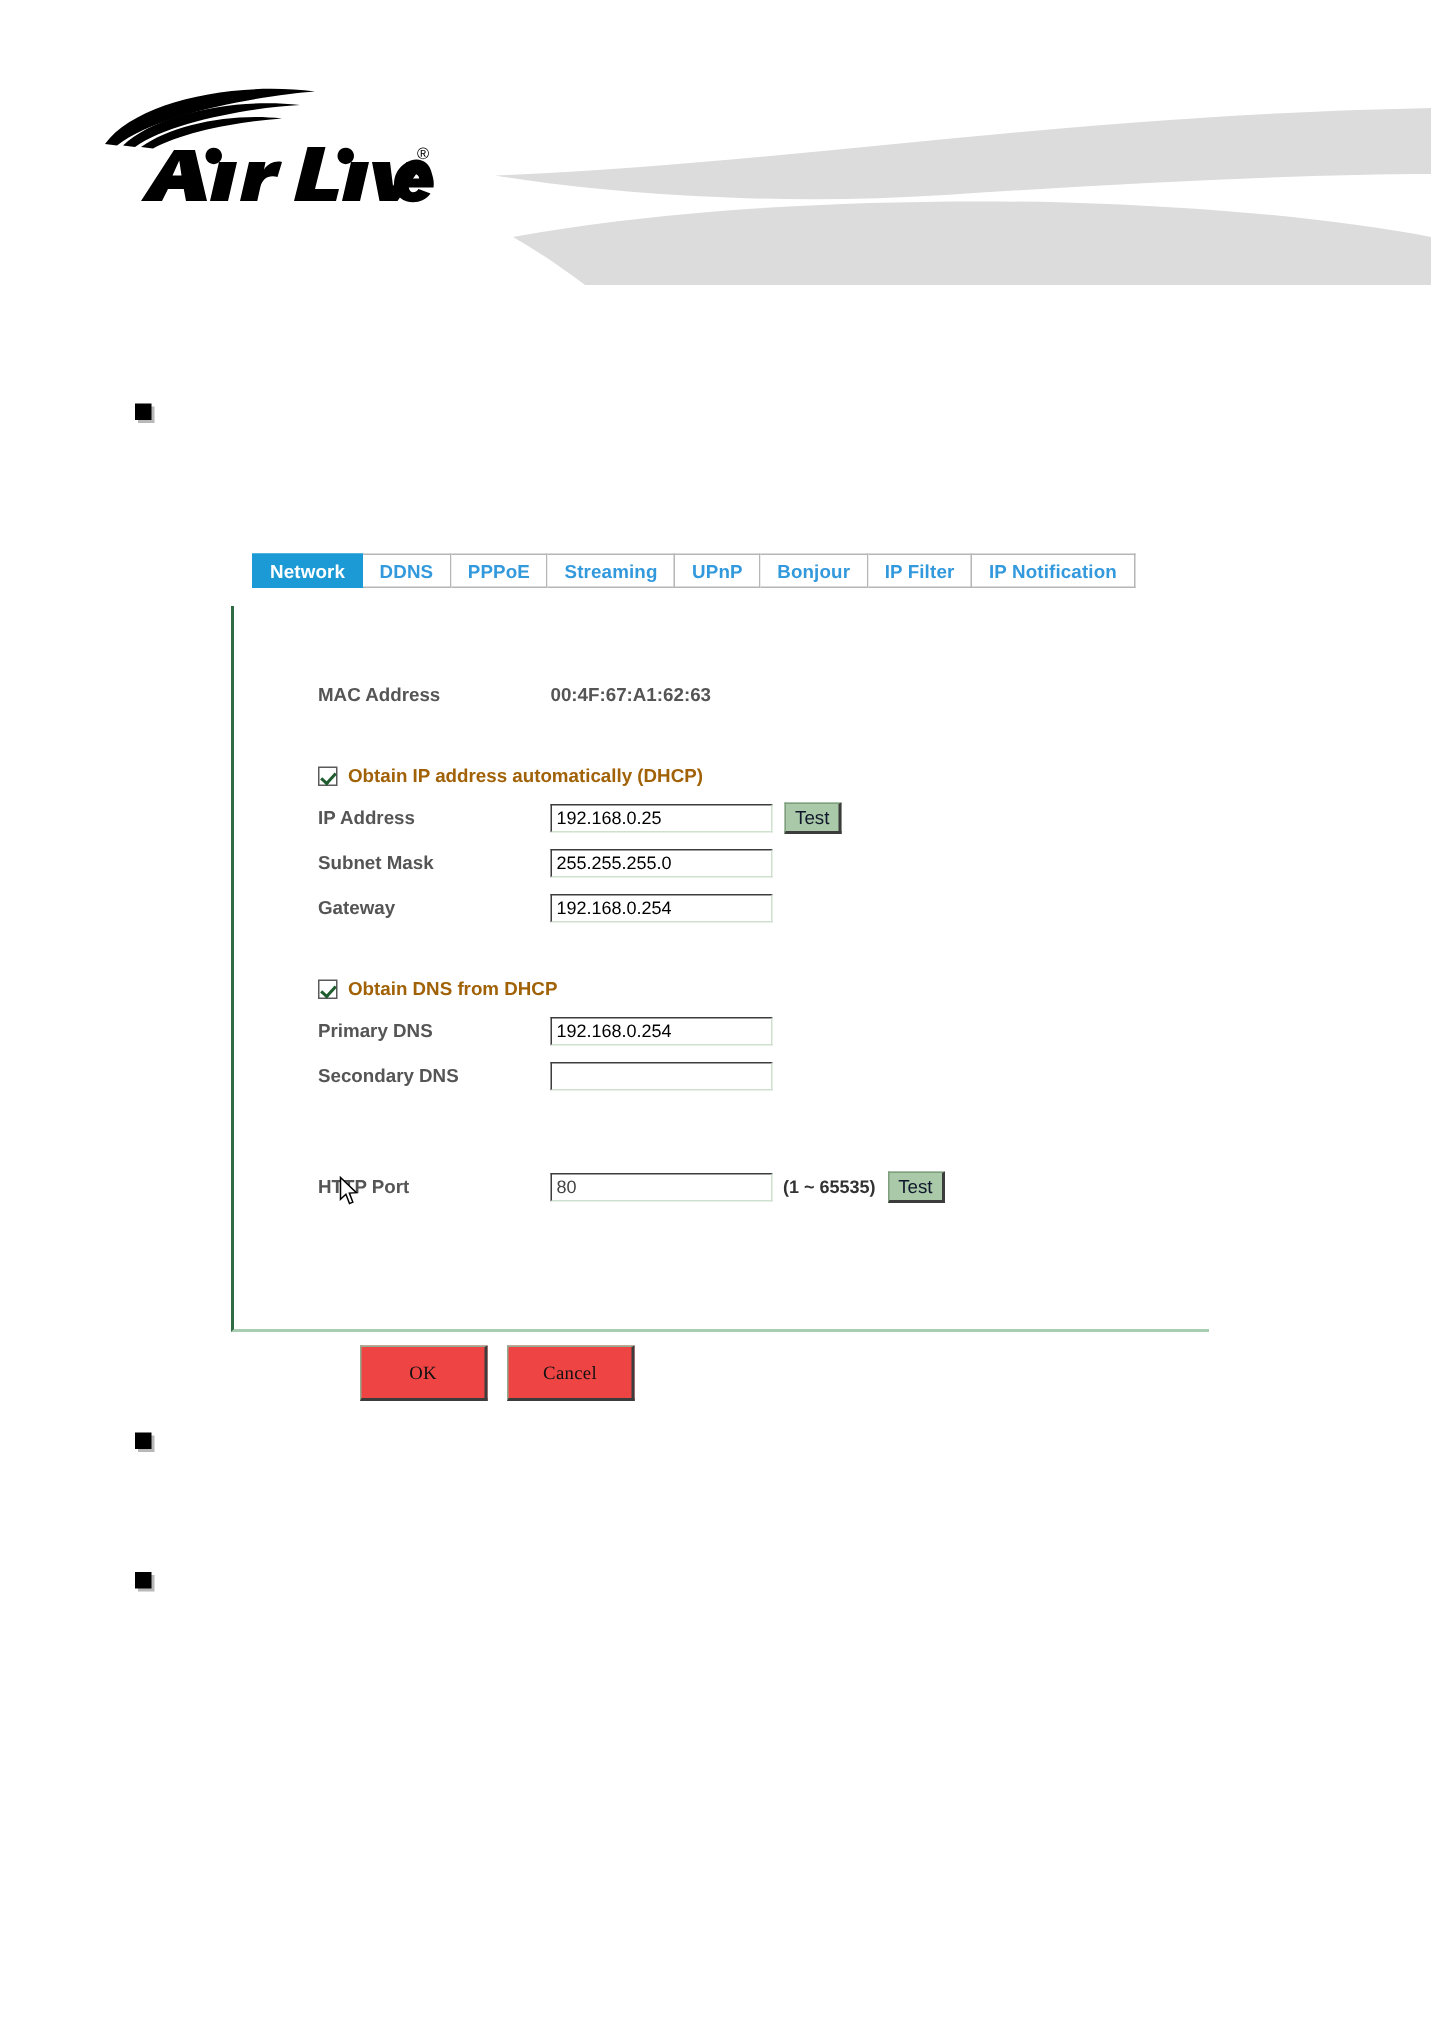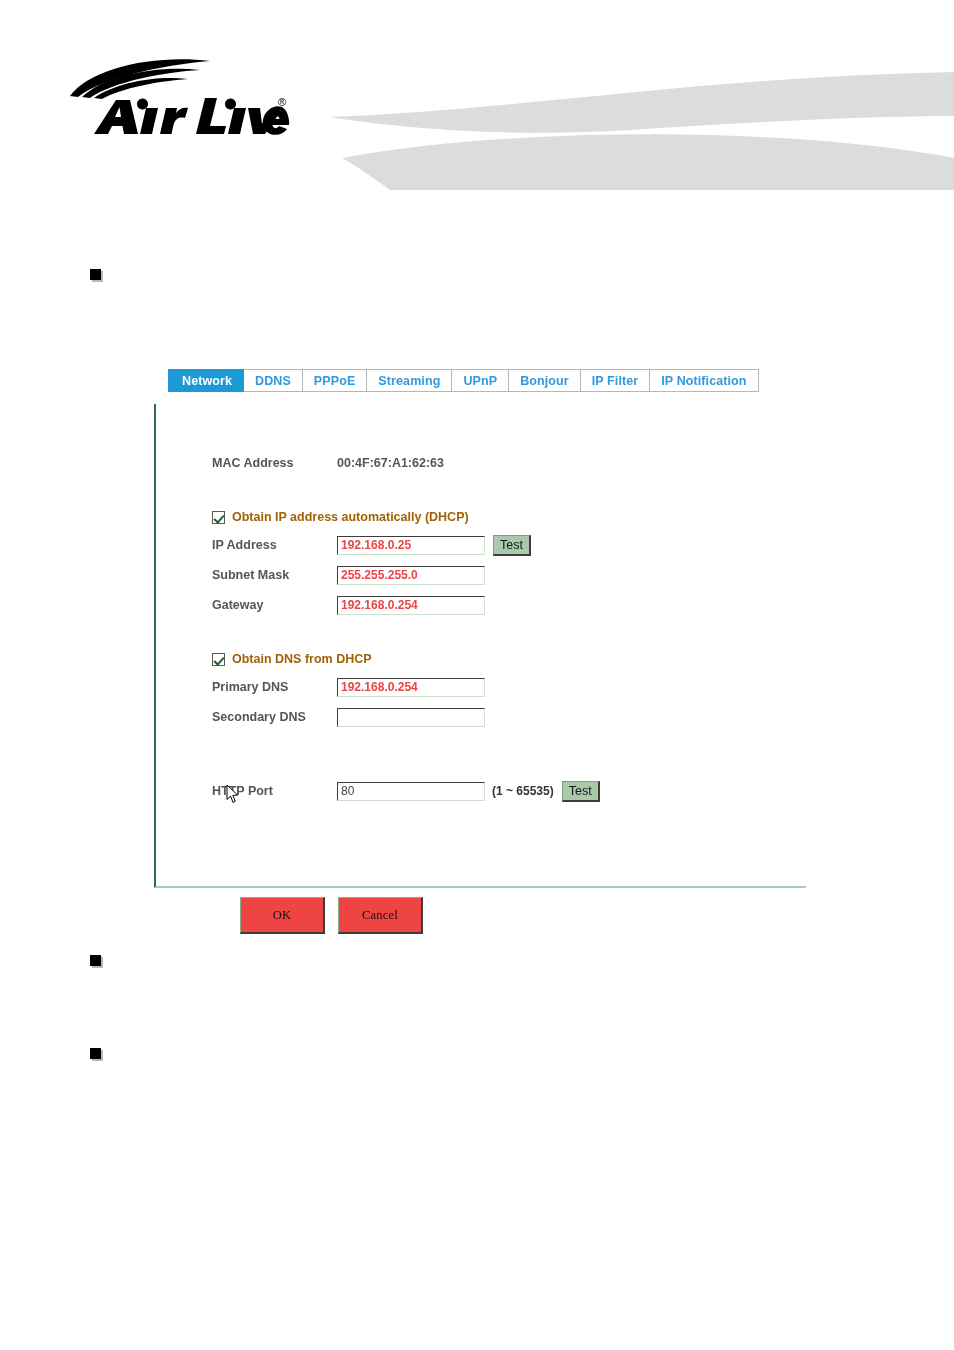--- a/index.html
+++ b/index.html
@@ -67,21 +67,21 @@
     font-size: 12.5px;
     font-weight: bold;
     display: flex;
     align-items: center;
     justify-content: center;
     padding: 0 11px;
     letter-spacing: 0.1px;
     white-space: nowrap;
   }
   .tab:first-child {
-    border-left: 3px solid #0c4a6e;
+    border-left: 1px solid #0c4a6e;
   }
   .tab.active {
     background: #1b9ad6;
     color: #ffffff;
     border-color: #1b9ad6;
   }
 
   
   .settings-panel {
     position: absolute;
@@ -104,42 +104,42 @@
   .form-row {
     position: relative;
     height: 30px;
     display: flex;
     align-items: center;
   }
   .field-label {
     color: #555555;
     font-size: 12.5px;
     font-weight: bold;
-    width: 125px;
+    width: 155px;
     flex: none;
   }
   .field-value-static {
     color: #555555;
     font-size: 12.5px;
     font-weight: bold;
   }
 
   .text-input {
     width: 148px;
     height: 19px;
     box-sizing: border-box;
     border-top: 1px solid #3c3c3c;
     border-left: 1px solid #3c3c3c;
     border-right: 1px solid #cfe0cf;
     border-bottom: 1px solid #cfe0cf;
     background: #ffffff;
     font-family: "Liberation Sans", sans-serif;
     font-size: 12px;
-    font-weight: bold;
-    color: #ef4444;
+    font-weight: normal;
+    color: #000000;
     padding: 0 3px;
     line-height: 17px;
     outline: none;
   }
   .text-input.plain-value {
     color: #444444;
     font-weight: normal;
   }
 
   .test-button {

